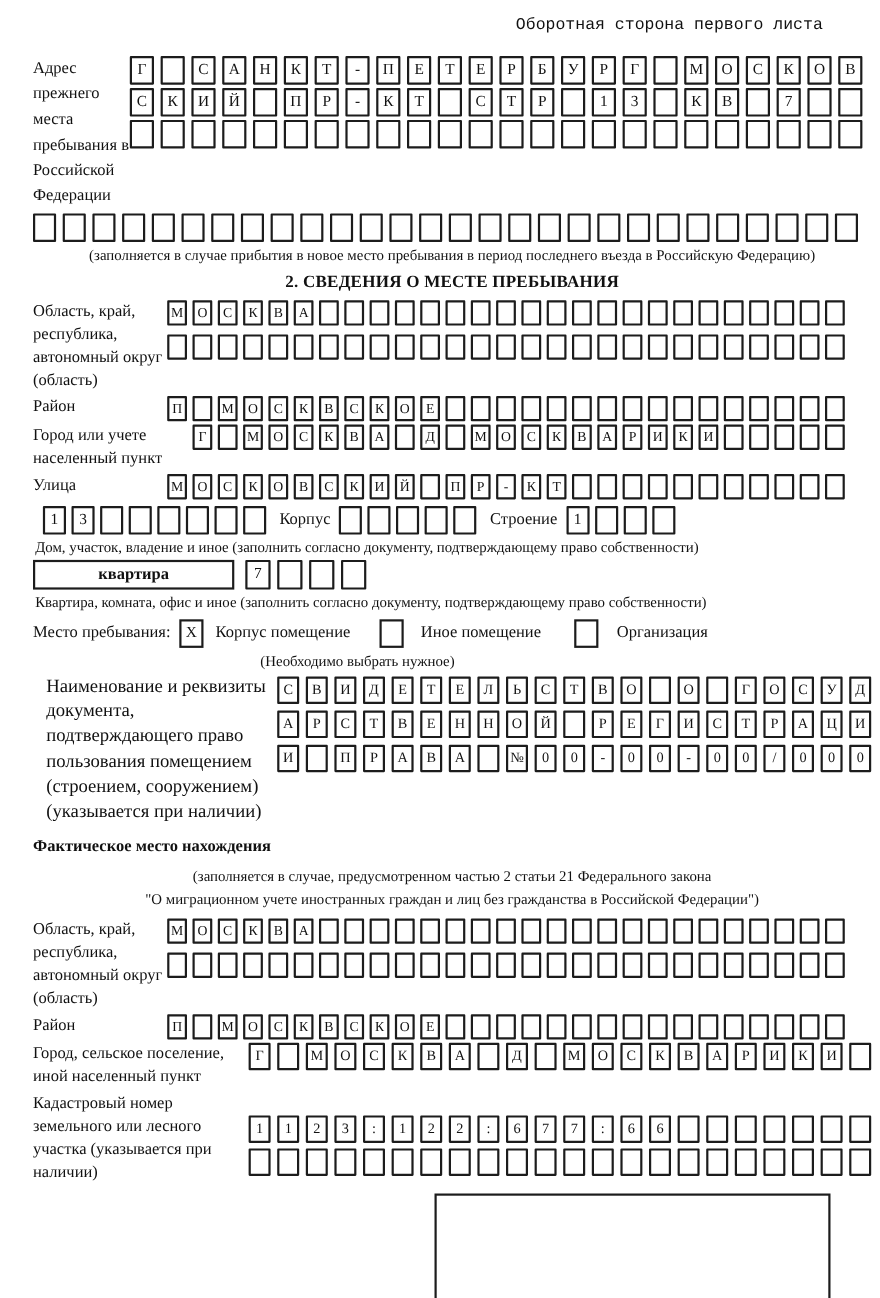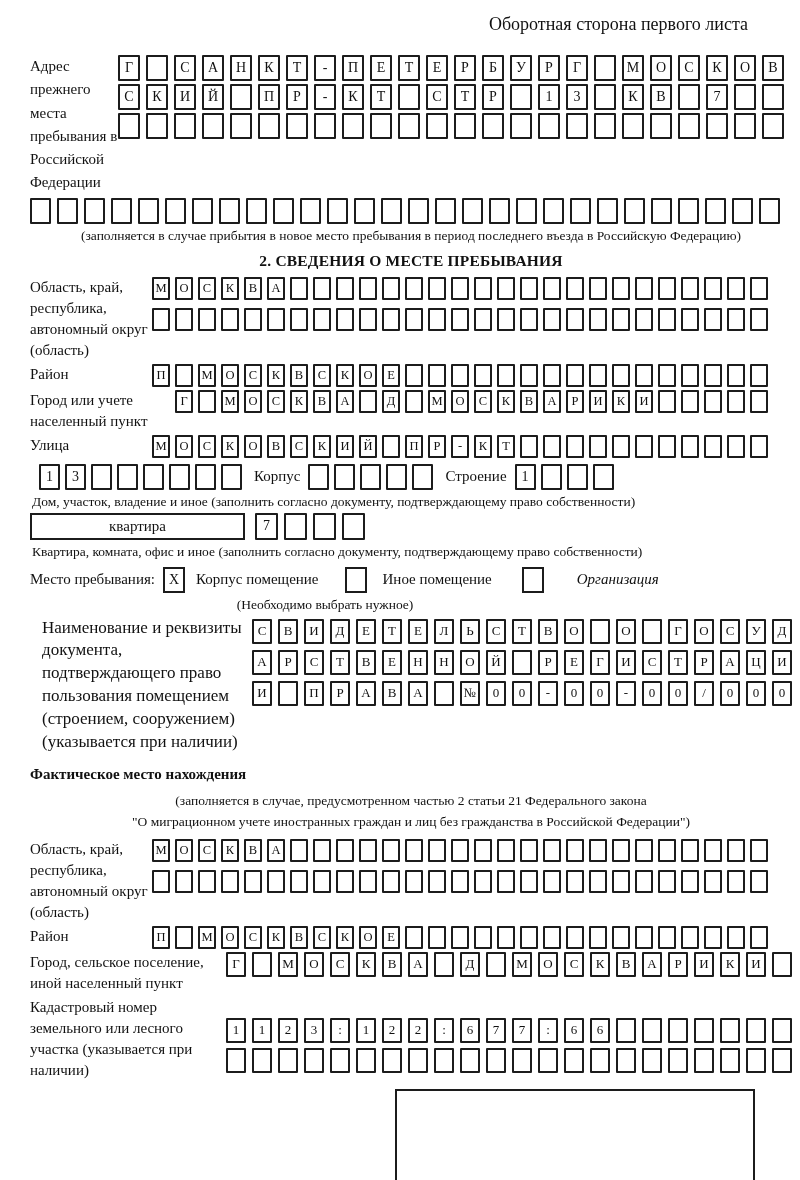--- a/index.html
+++ b/index.html
@@ -2,21 +2,21 @@
 <html><head>
 <meta charset="utf-8">
 <style>
   html,body{margin:0;padding:0;background:#fff;}
   body{
     width:800px;height:1180px;overflow:hidden;
     font-family:"Liberation Serif","DejaVu Serif",serif;
     color:#111;
     padding:14px 8px 0 30px;box-sizing:border-box;
   }
-  .hdr-note{text-align:right;padding-right:44px;font-size:18px;margin-bottom:20px;}
+  .hdr-note{text-align:right;padding-right:44px;font-size:15px;margin-bottom:20px;font-family:Liberation Mono, monospace;}
   .flexrow{display:flex;align-items:flex-start;}
   .lbl{font-size:15px;line-height:1.5;}
   .rows{display:flex;flex-direction:column;gap:3px;}
   .boxrow{display:flex;gap:6px;}
   .cell{
     box-sizing:border-box;border:2px solid #1c1c1c;border-radius:1px;background:#fff;
     display:flex;align-items:center;justify-content:center;
     font-family:"Liberation Serif","DejaVu Serif",serif;
   }
   
@@ -30,21 +30,21 @@
   .s2-label{width:122px;line-height:1.4;}
   .s2 .cell{width:18px;height:23px;font-size:12.5px;}
   .s2.boxrow{gap:5px;}
   .region-rows{gap:8px;}
   .mt3{margin-top:3px;}
   .city-indent{margin-left:23px;}
   
   .house-row{display:flex;align-items:center;margin-top:6px;}
   .widebox{box-sizing:border-box;border:2px solid #1c1c1c;height:27px;display:flex;align-items:center;justify-content:center;font-size:15px;}
   .house-name{width:167px;}
-  .apt-name{width:215px;}
+  .apt-name{width:183px;font-weight:bold;}
   .hcells{display:flex;gap:5px;margin-left:9px;}
   .hcells .cell{width:21px;height:26px;font-size:14px;}
   .inline-lbl{font-size:15px;margin:0 8px 0 12px;white-space:nowrap;}
   .small-cap{font-size:13.5px;margin:4px 0 3px 2px;}
   .apt-row{display:flex;align-items:center;margin-top:3px;}
   .apt-cells{display:flex;gap:6px;margin-left:10px;}
   .apt-cells .cell{width:23px;height:27px;font-size:14px;}
   
   .stay-row{display:flex;align-items:center;margin-top:7px;font-size:15px;}
   .chk{box-sizing:border-box;border:2px solid #1c1c1c;width:22px;height:26px;display:flex;align-items:center;justify-content:center;font-size:14px;}
@@ -388,21 +388,21 @@
 </div>
 <div class="small-cap">Квартира, комната, офис и иное (заполнить согласно документу, подтверждающему право собственности)</div>
 
 <div class="stay-row">
   <span>Место пребывания:</span>
   <span class="chk" style="margin-left:8px;">X</span>
   <span style="margin-left:11px;">Корпус помещение</span>
   <span class="chk" style="margin-left:26px;"></span>
   <span style="margin-left:16px;">Иное помещение</span>
   <span class="chk" style="margin-left:30px;"></span>
-  <span style="margin-left:33px;font-style:italic;">Организация</span>
+  <span style="margin-left:17px;">Организация</span>
 </div>
 <div class="stay-note">(Необходимо выбрать нужное)</div>
 
 <div class="flexrow">
   <div class="lbl doc-label">Наименование и реквизиты документа, подтверждающего право пользования помещением (строением, сооружением) (указывается при наличии)</div>
   <div class="rows doc-rows">
     <div class="boxrow doc">
         <div class="cell">С</div>
         <div class="cell">В</div>
         <div class="cell">И</div>

